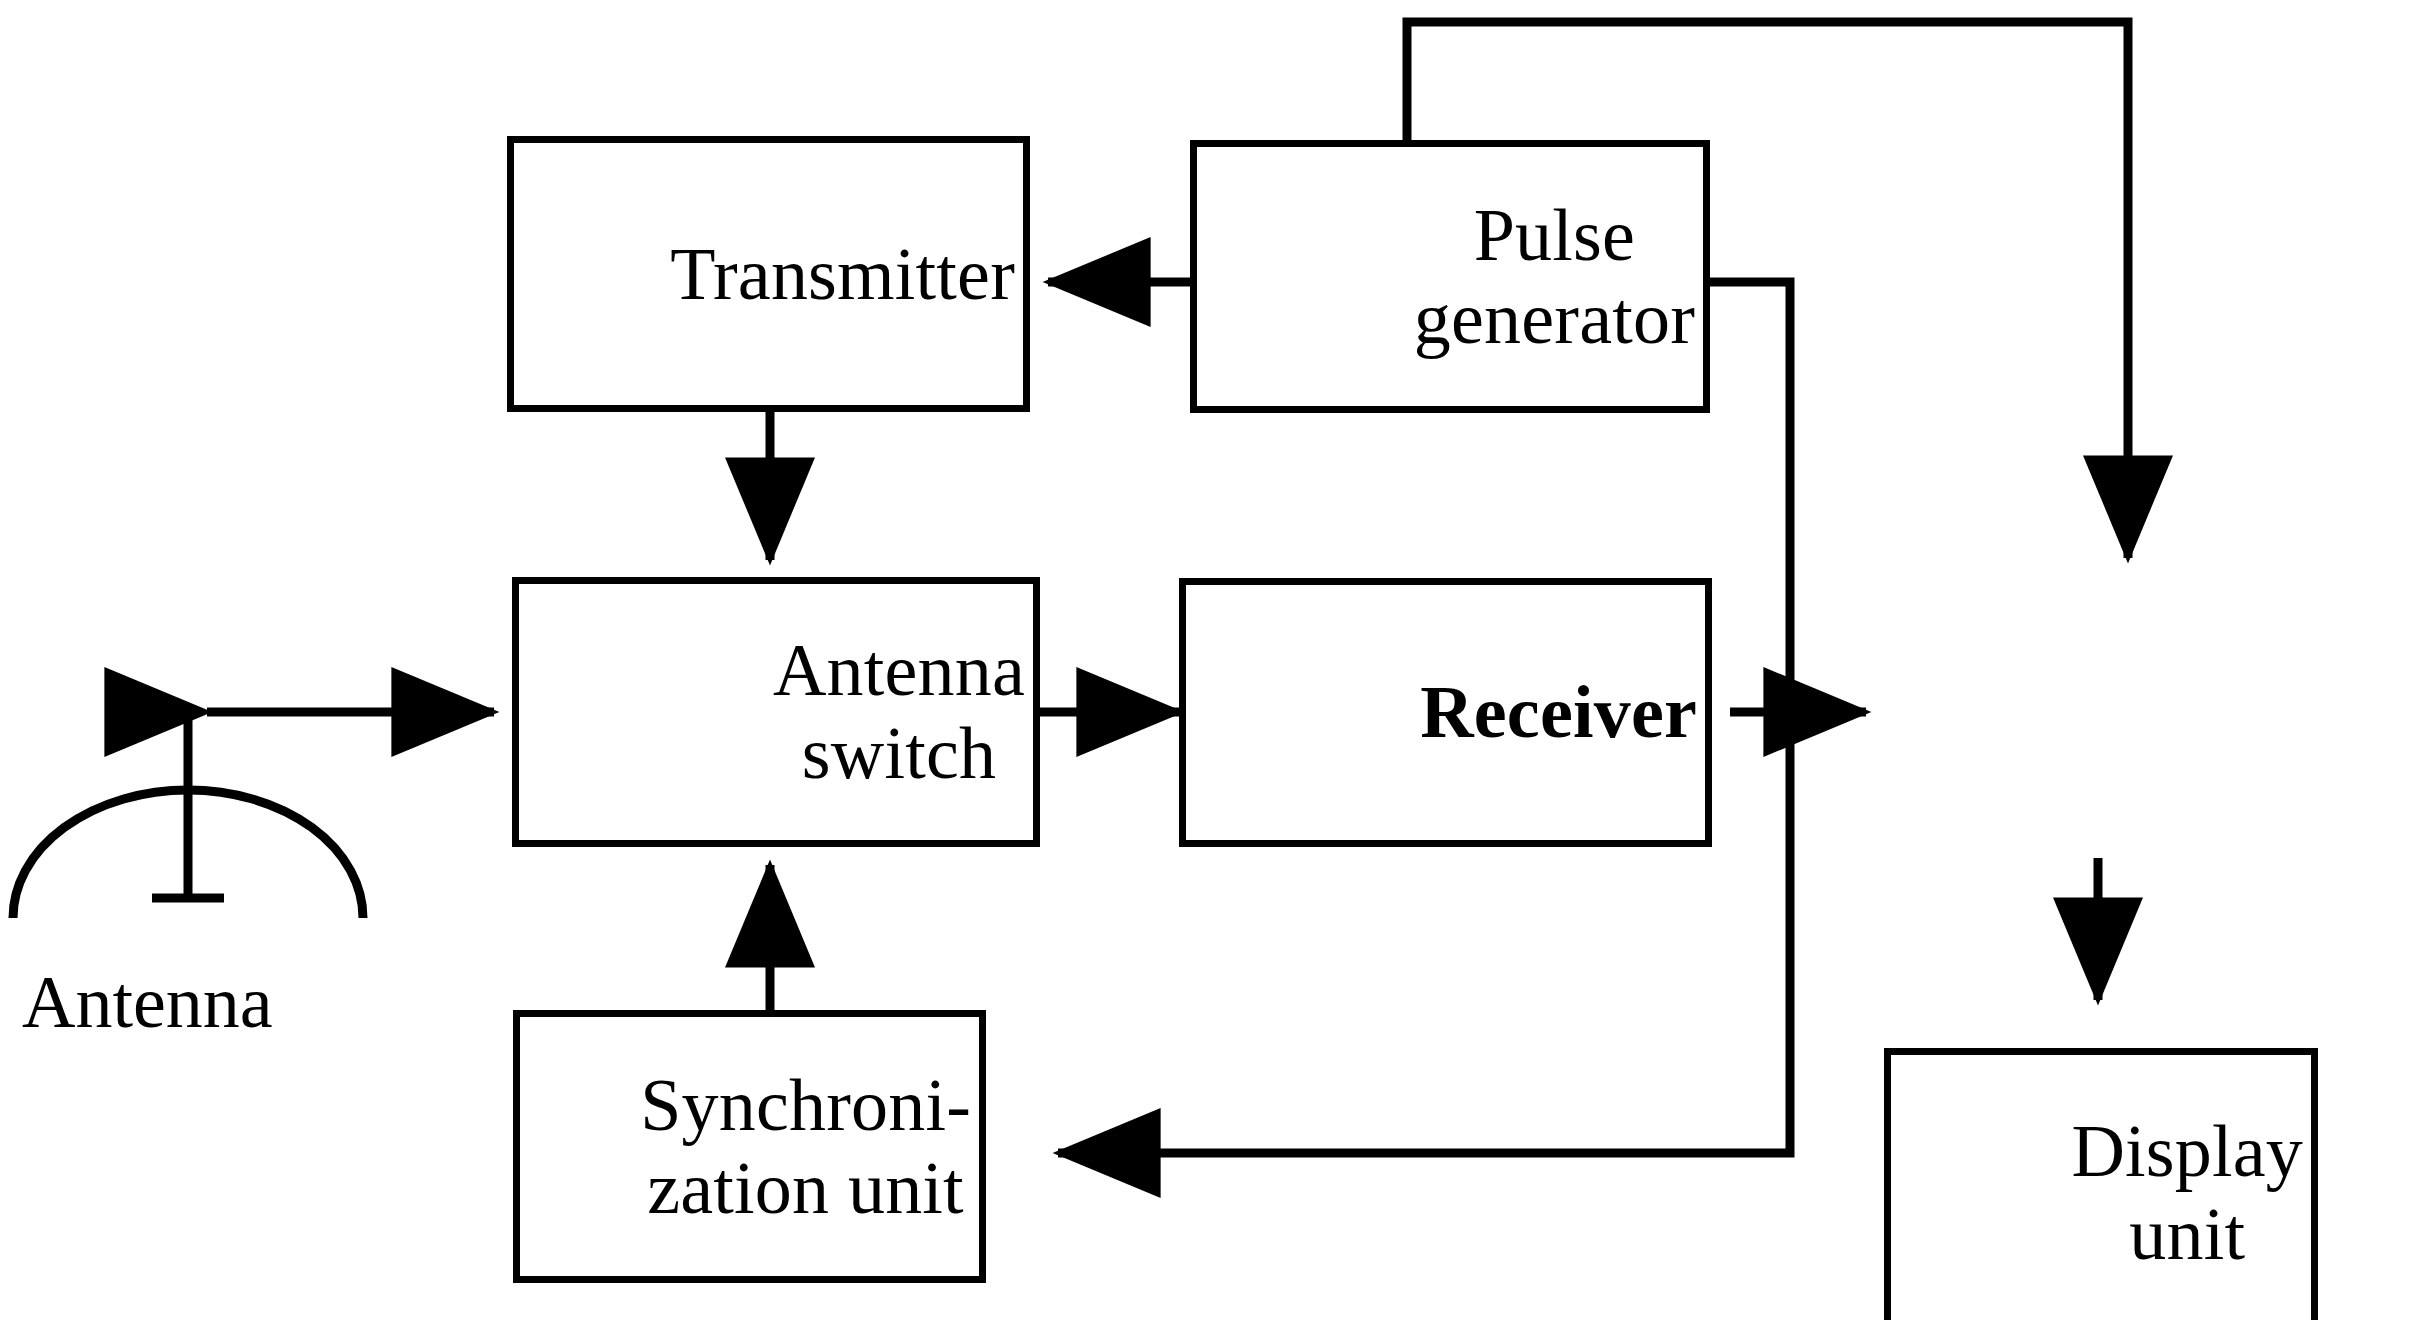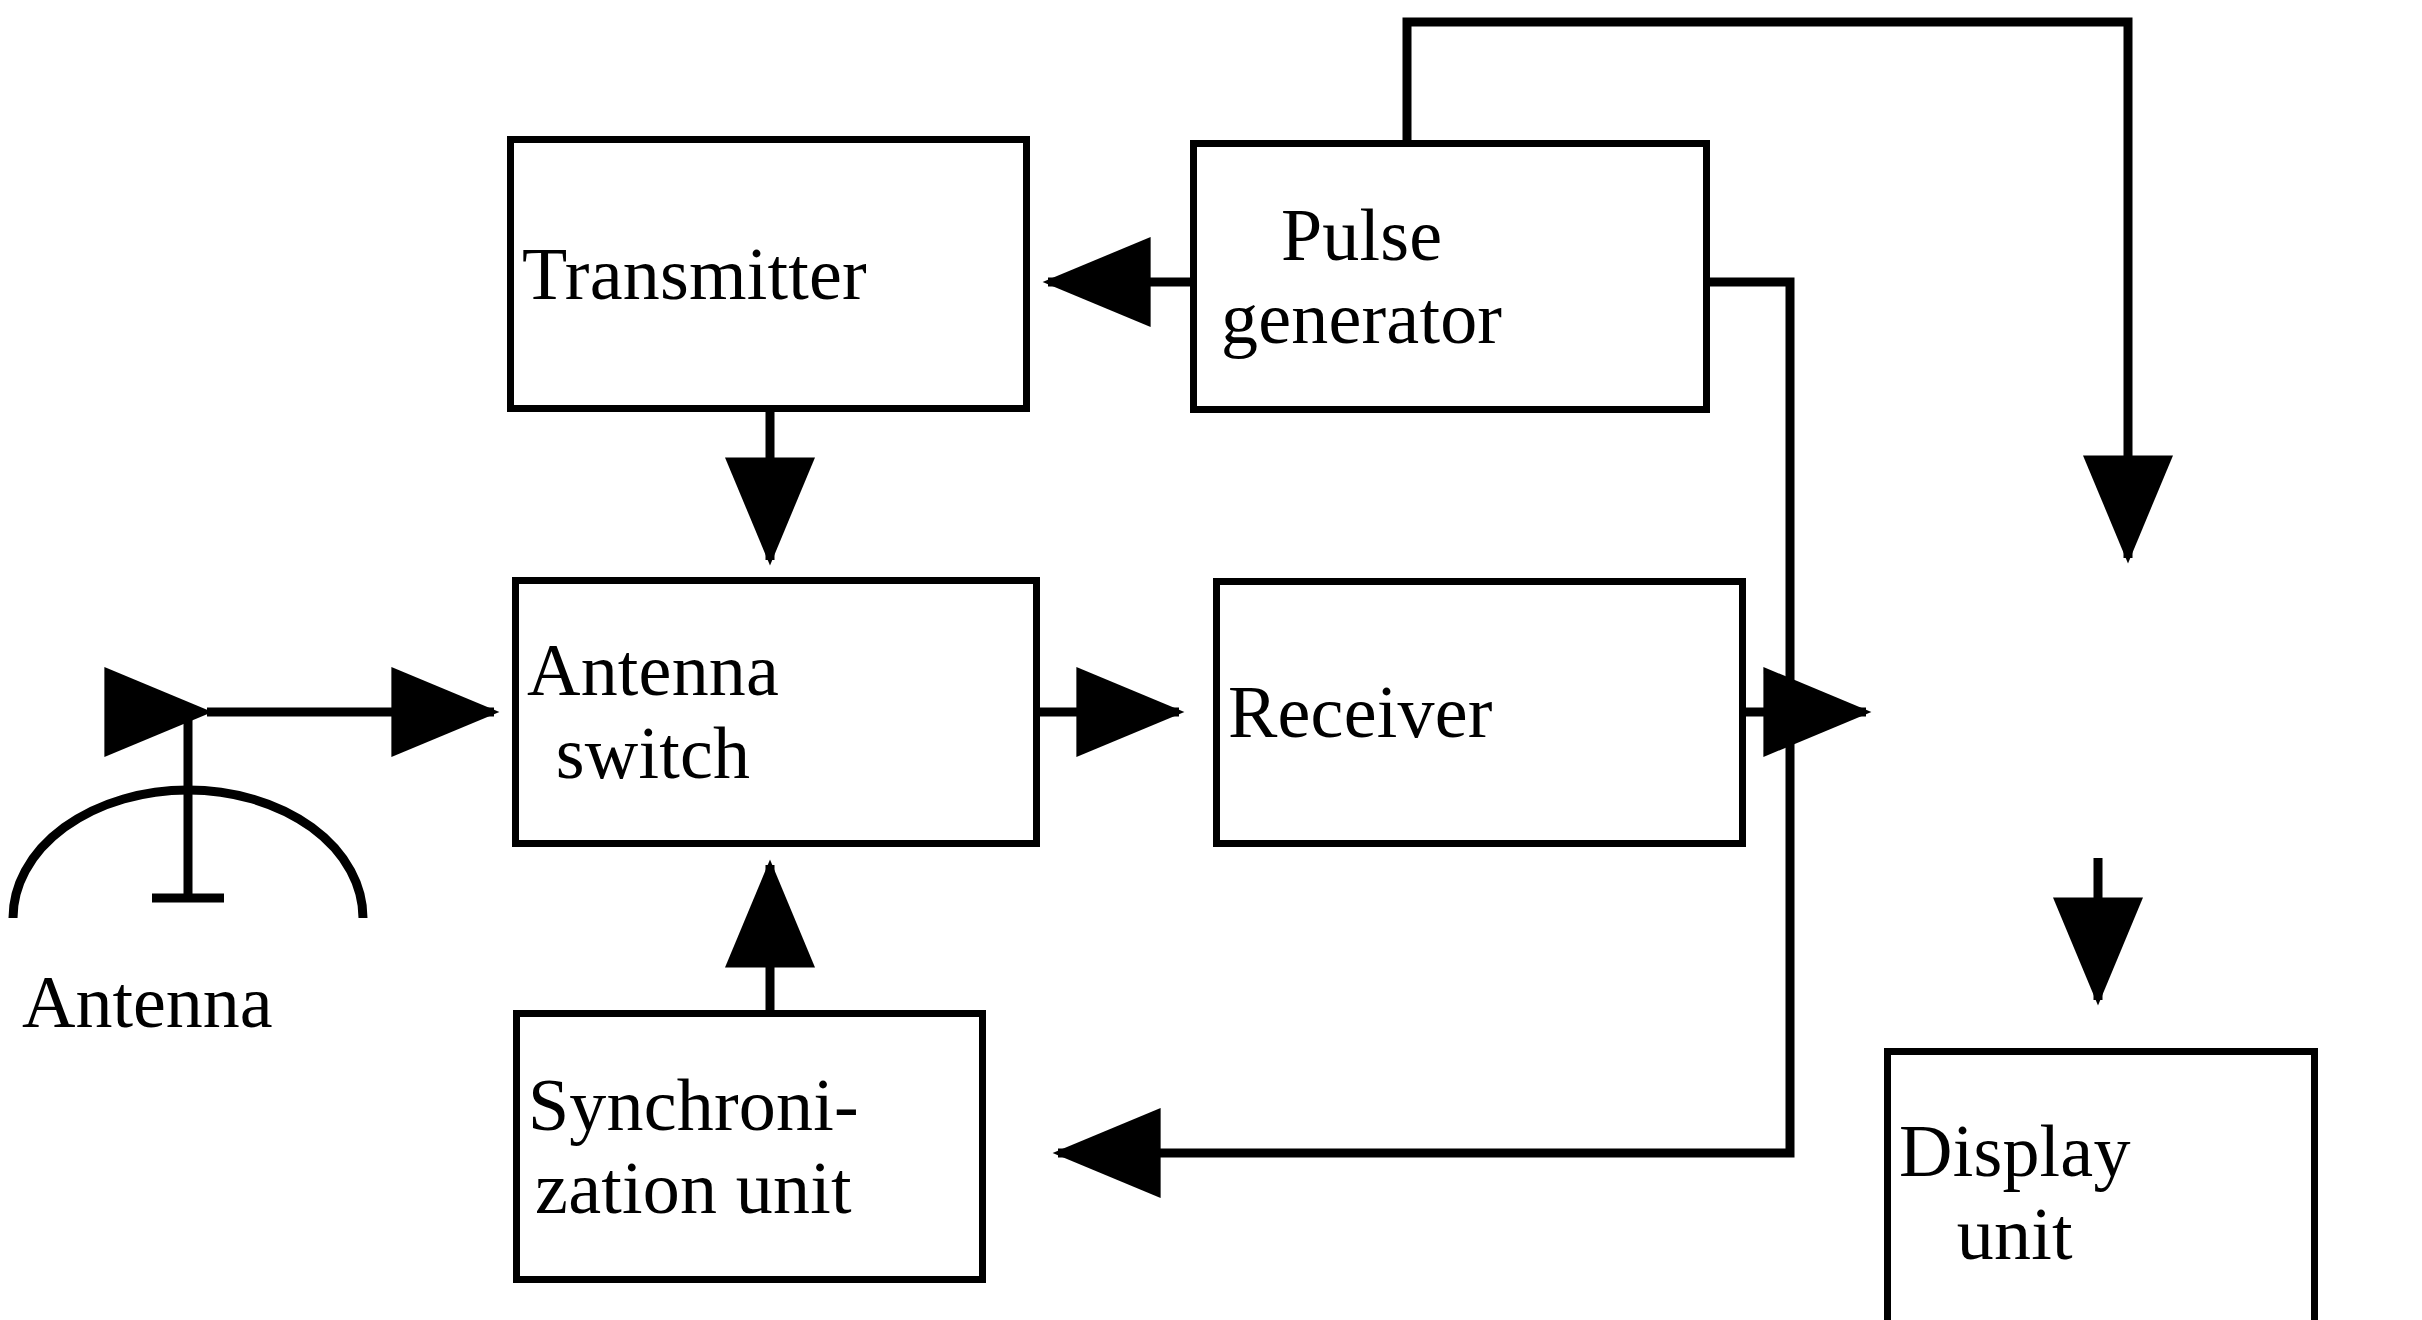--- a/index.html
+++ b/index.html
@@ -23,21 +23,21 @@
     width: 2422px;
     height: 1320px;
   }
   .node {
     position: absolute;
     box-sizing: border-box;
     background: #ffffff;
     border: 7px solid #000000;
     display: flex;
     align-items: center;
-    justify-content: flex-start;
+    justify-content: flex-end;
     text-align: center;
     color: #000000;
     z-index: 5;
   }
   .node .label {
     font-size: 74px;
     line-height: 1.12;
     letter-spacing: 0.2px;
     white-space: pre-line;
     padding: 0 8px;
@@ -117,21 +117,21 @@
   <div class="node" style="left:1190px; top:140px; width:520px; height:273px;padding-left:16px;">
     <span class="label">Pulse
 generator</span>
   </div>
 
   <div class="node" style="left:512px; top:577px; width:528px; height:270px;">
     <span class="label">Antenna
 switch</span>
   </div>
 
-  <div class="node" style="left:1213px; top:578px; width:533px; height:269px;">
+  <div class="node" style="left:1179px; top:578px; width:533px; height:269px;font-weight:bold;">
     <span class="label">Receiver</span>
   </div>
 
 
   <div class="node" style="left:513px; top:1010px; width:473px; height:273px;">
     <span class="label">Synchroni-
 zation unit</span>
   </div>
 
   <div class="node" style="left:1884px; top:1016px; width:434px; height:290px;margin-top:32px;">

